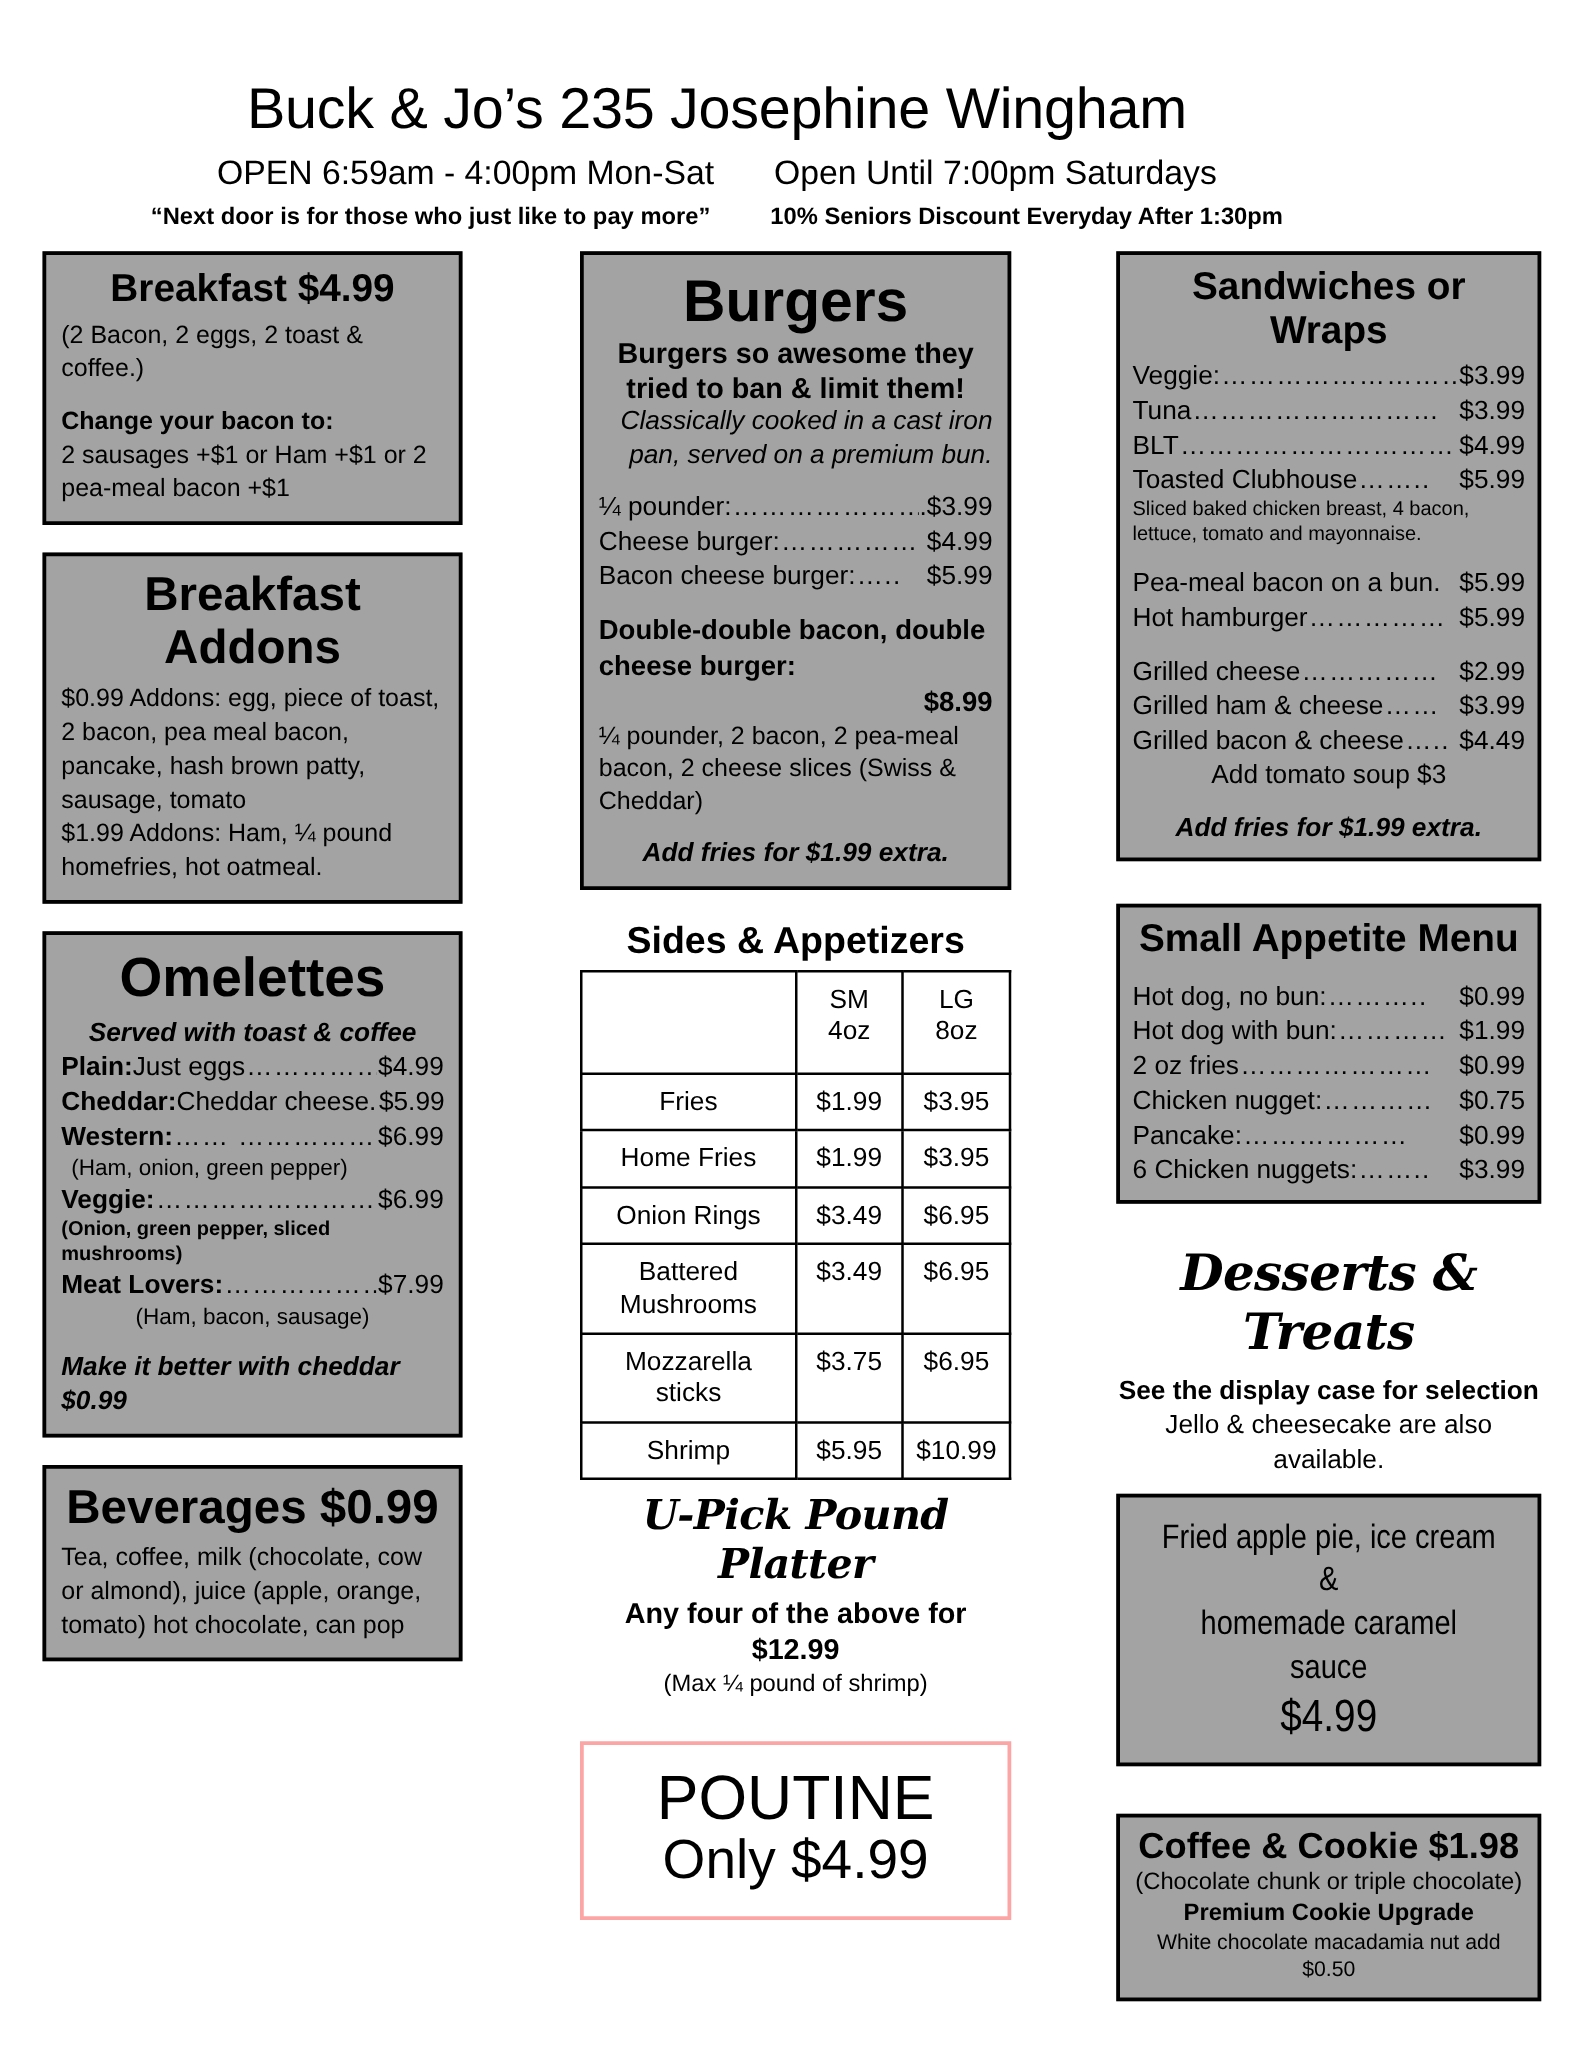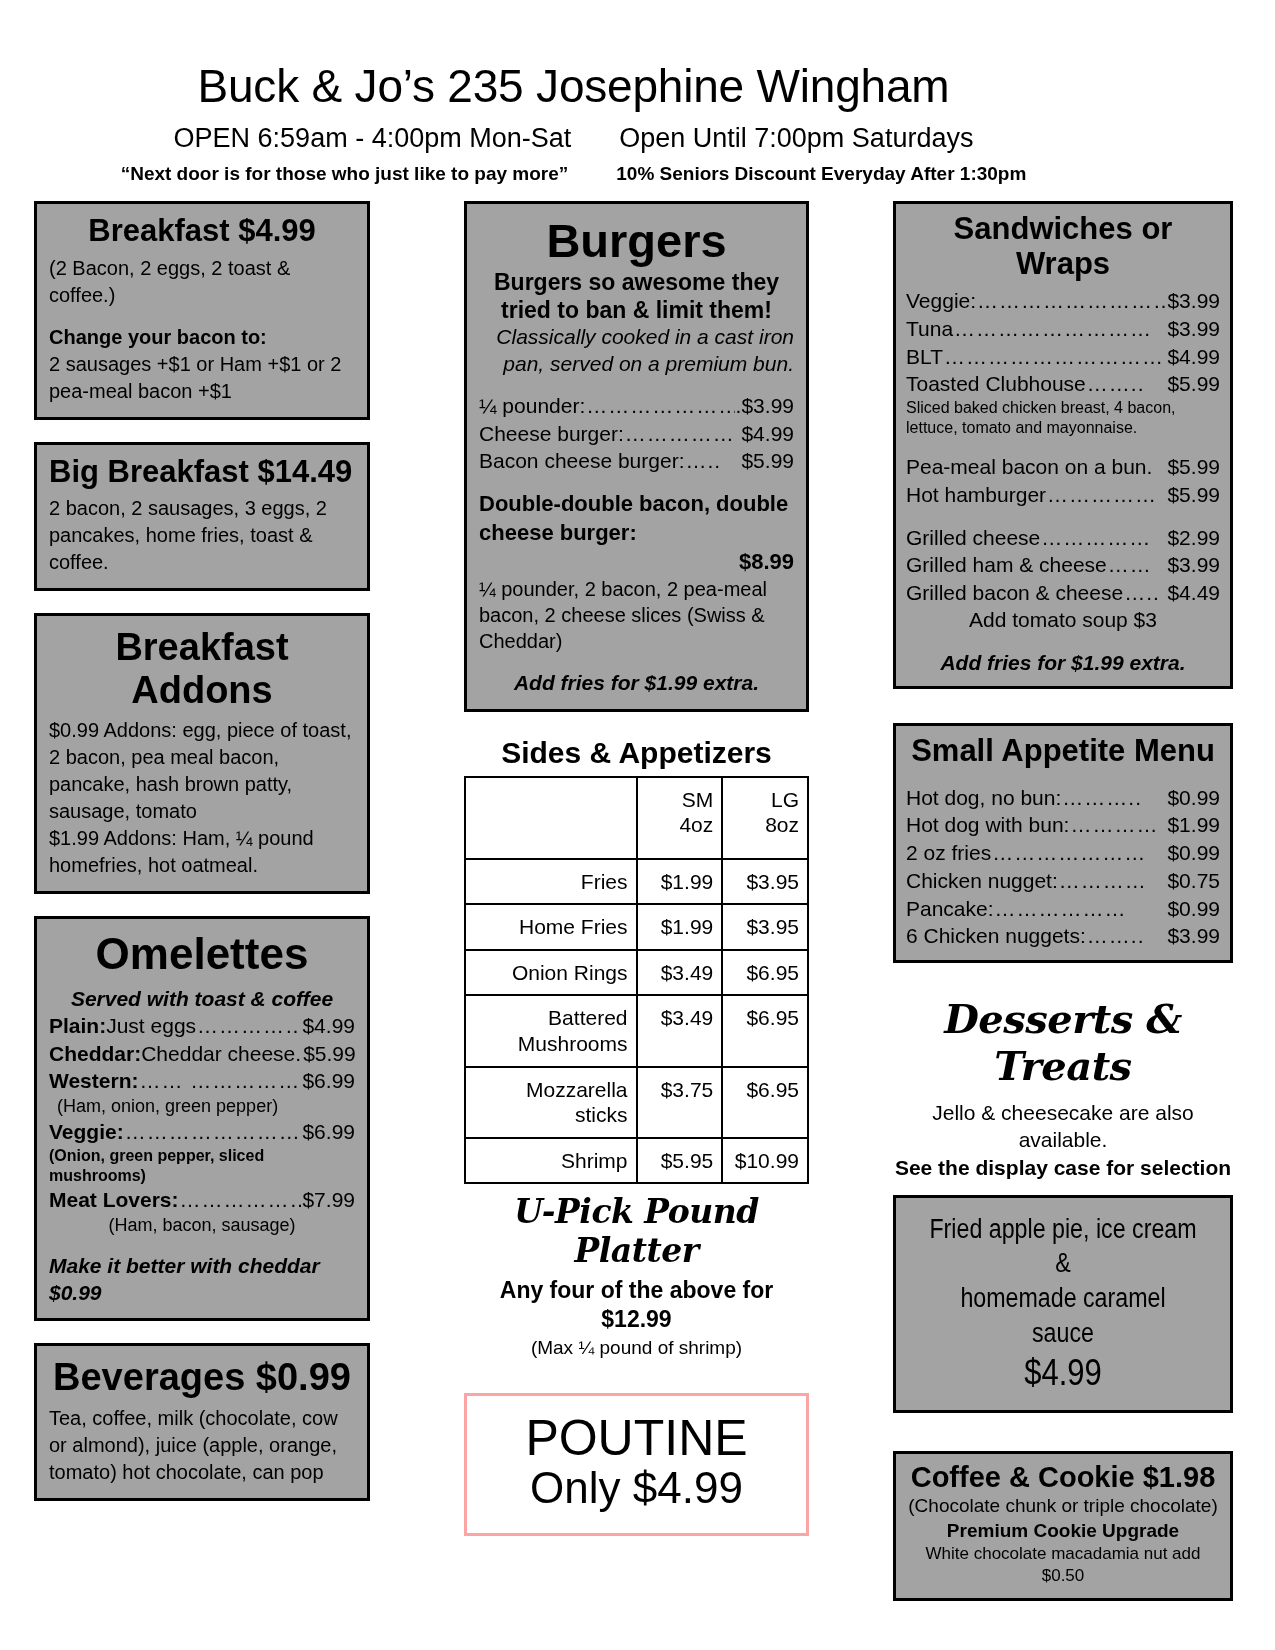--- a/index.html
+++ b/index.html
@@ -142,21 +142,21 @@
     margin: 2px 0 6px 0;
   }
   table.sides {
     border-collapse: collapse;
     width: 100%;
     font-size: 21px;
   }
   table.sides td, table.sides th {
     border: 2px solid #000;
     padding: 9px 8px;
-    text-align: right;
+    text-align: center;
     font-weight: normal;
     vertical-align: top;
     line-height: 1.22;
   }
   table.sides td.c1 { width: 50%; }
   table.sides td.c2, table.sides td.c3 { width: 25%; }
   table.sides tr.hdr td { height: 62px; }
 
   
   .script {
@@ -212,24 +212,20 @@
     <div class="col col-left">
 
       <div class="box">
         <h2 class="box-title bk-head">Breakfast $4.99</h2>
         <div class="body-txt">(2 Bacon, 2 eggs, 2 toast &amp; coffee.)</div>
         <div class="gap"></div>
         <div class="body-txt b">Change your  bacon to:</div>
         <div class="body-txt">2 sausages +$1 or Ham +$1 or 2 pea-meal bacon +$1</div>
       </div>
 
-      <div class="box">
-        <h2 class="box-title bk-head" style="text-align:left">Big Breakfast $14.49</h2>
-        <div class="body-txt">2 bacon, 2 sausages, 3 eggs, 2 pancakes, home fries, toast &amp; coffee.</div>
-      </div>
 
       <div class="box">
         <h2 class="box-title lg">Breakfast Addons</h2>
         <div class="body-txt"><span class="b">$0.99 Addons:</span><span> egg, piece of toast, 2 bacon, pea meal bacon, pancake, hash brown patty, sausage, tomato</span></div>
         <div class="body-txt"><span class="b">$1.99 Addons:</span><span> Ham, ¼ pound homefries, hot oatmeal.</span></div>
       </div>
 
       <div class="box">
         <h2 class="box-title xl">Omelettes</h2>
         <div class="sub b i c" style="font-size:21px">Served with toast &amp; coffee</div>
@@ -467,22 +463,22 @@
         </div>
         <div class="prow">
           <span class="nm">6 Chicken nuggets: </span>
           <span class="dots">……..</span>
           <span class="pr">$3.99</span>
         </div>
       </div>
 
       <div>
         <div class="script desserts">Desserts &amp; Treats</div>
+        <div class="sub b c" style="font-size:21px">See the display case for selection</div>
         <div class="sub c" style="font-size:21px">Jello &amp; cheesecake are also available.</div>
-        <div class="sub b c" style="font-size:21px">See the display case for selection</div>
       </div>
 
       <div style="height:14px"></div>
 
       <div class="box tight" style="padding-top:14px;padding-bottom:16px">
         <div class="pie-line condensed">Fried apple pie, ice cream &amp;</div>
         <div class="pie-line condensed">homemade caramel sauce</div>
         <div class="pie-price condensed">$4.99</div>
       </div>
 

